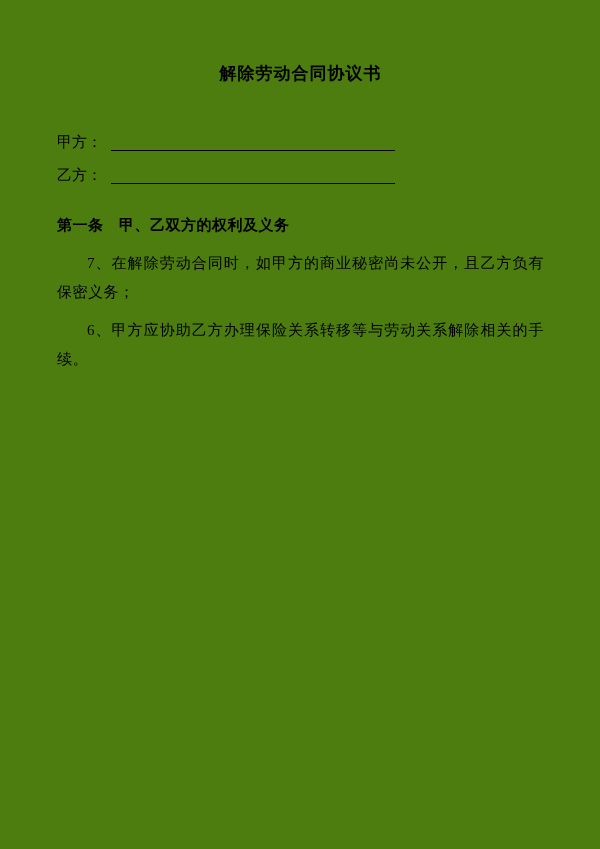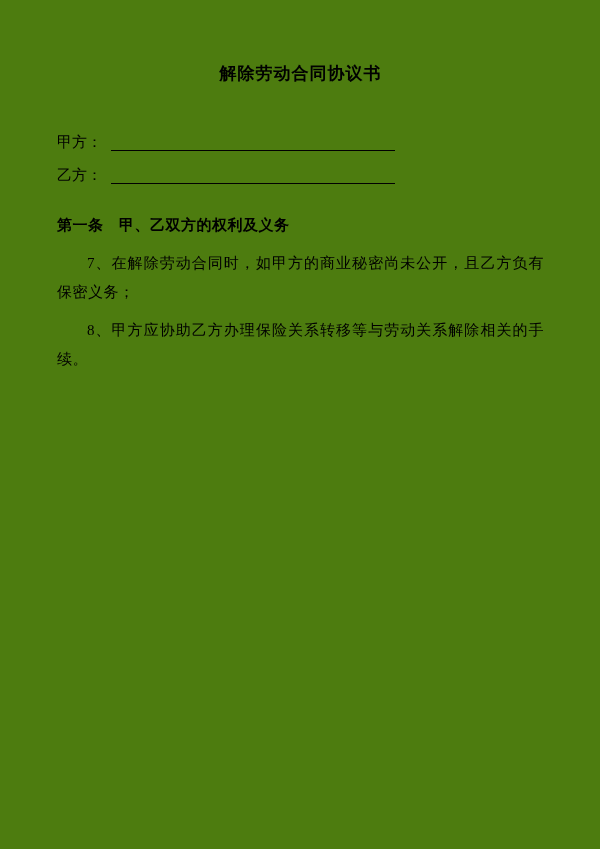--- a/index.html
+++ b/index.html
@@ -88,15 +88,15 @@
 
 
   <p class="section-heading">第一条　甲、乙双方的权利及义务</p>
 
 
 
 
 
   <p class="body-par">7、在解除劳动合同时，如甲方的商业秘密尚未公开，且乙方负有保密义务；</p>
 
-  <p class="body-par">8、甲方应协助乙方办理保险关系转移等与劳动关系解除相关的手续。</p>
+  <p class="body-par">6、甲方应协助乙方办理保险关系转移等与劳动关系解除相关的手续。</p>
 
 </div>
 
 </body></html>

